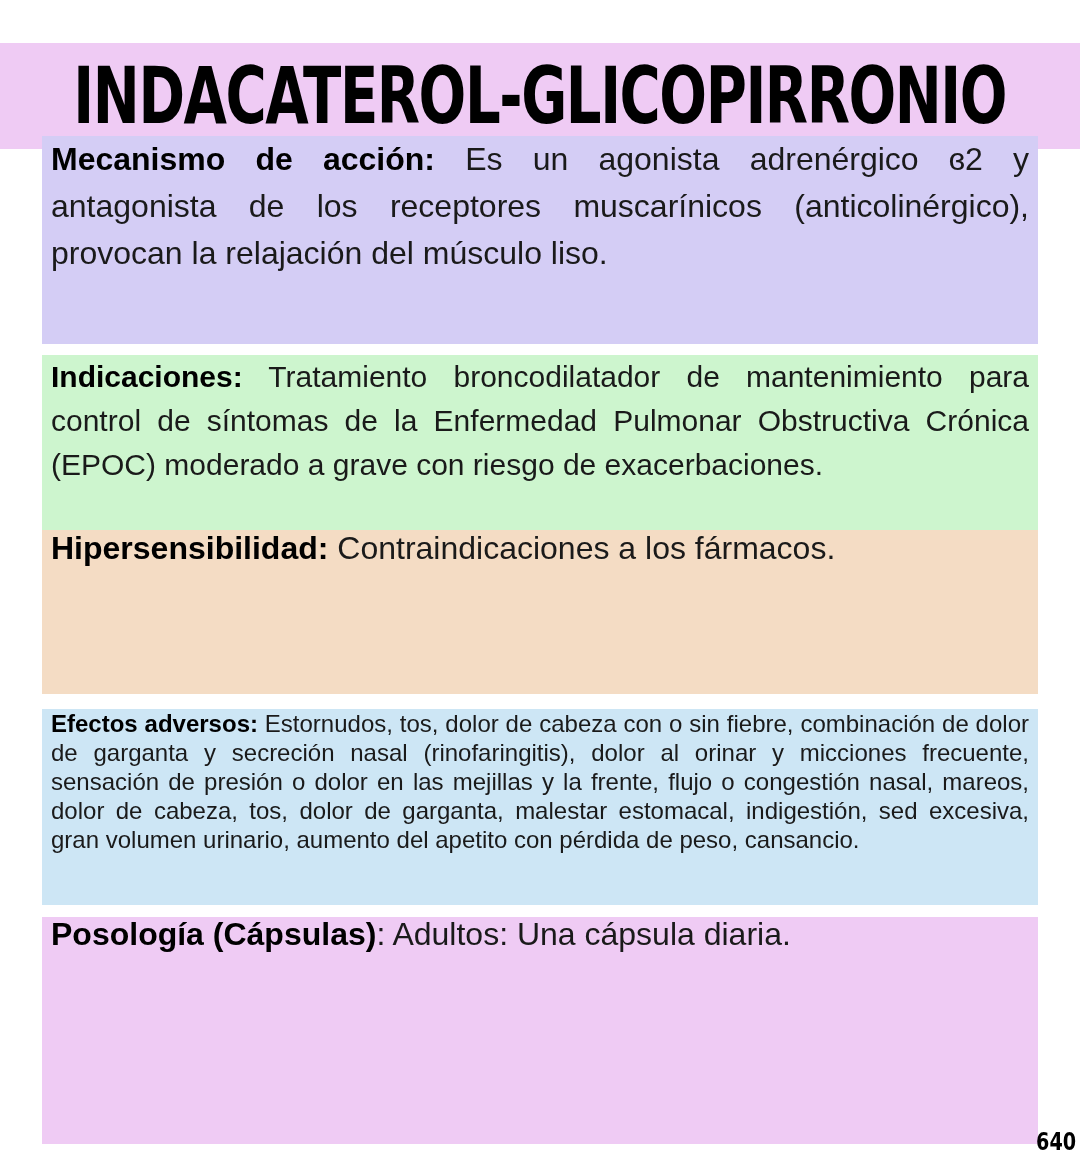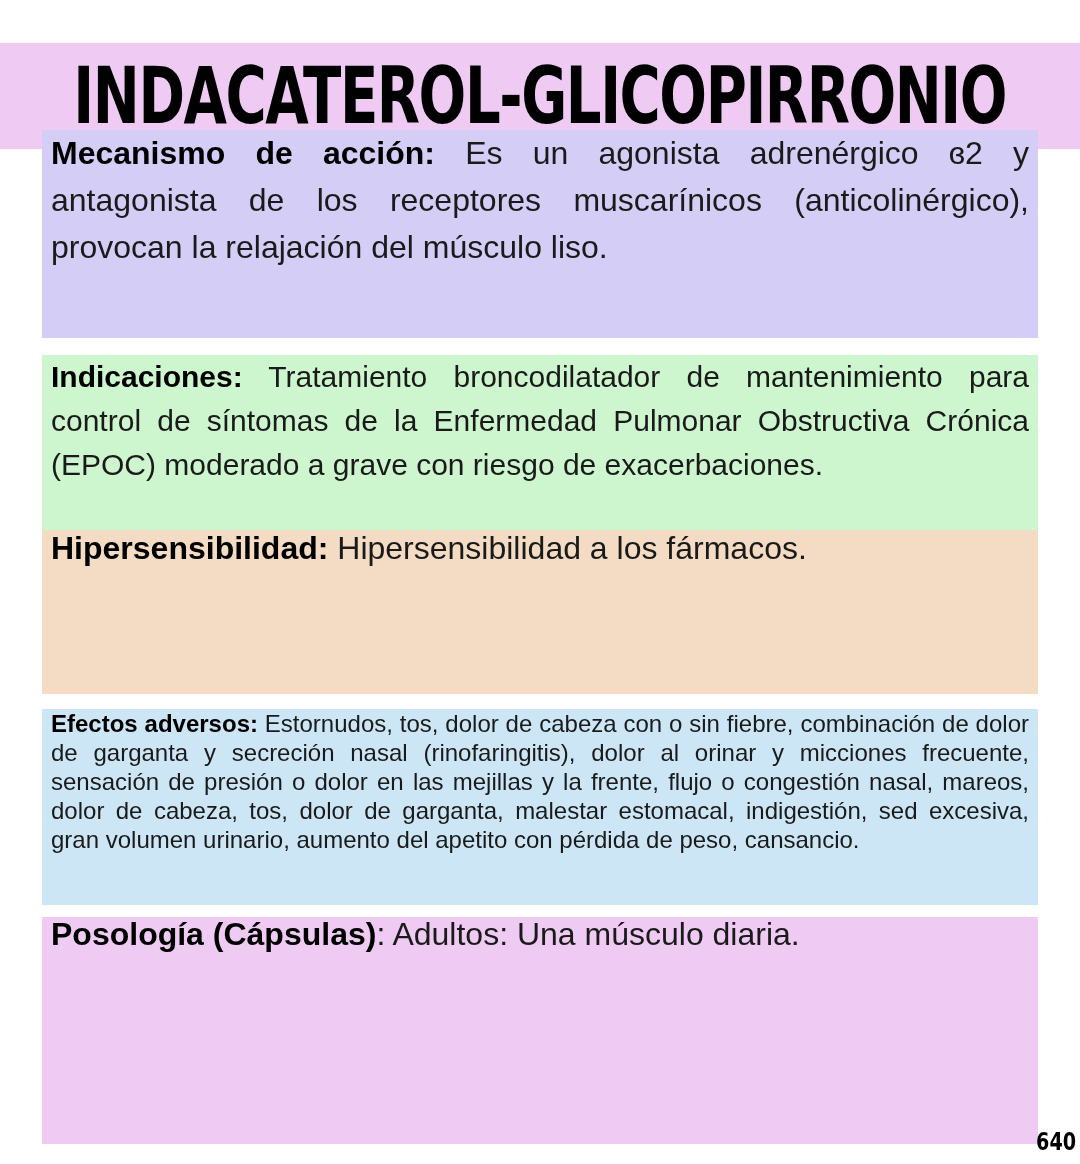--- a/index.html
+++ b/index.html
@@ -5,21 +5,21 @@
   html, body { margin:0; padding:0; }
   body { width:1080px; height:1164px; background:#ffffff; position:relative; overflow:hidden;
          font-family:"Liberation Sans", sans-serif; color:#1a1a1a; }
   .title-bar { position:absolute; left:0; top:0; width:1080px; height:106px; background:#efcbf4;
                display:flex; align-items:center; justify-content:center;margin-top:43px; }
   .title { font-family:"DejaVu Sans", sans-serif; font-weight:bold; font-size:78px; letter-spacing:-2px;
            transform:scaleX(0.72); color:#000; white-space:nowrap; }
   .box { position:absolute; left:42px; width:996px; box-sizing:border-box; padding:0 9px; }
   .box p { margin:0; text-align:justify; }
   .box b { color:#000; }
-  .mech { top:130px; height:208px; background:#d4cdf5; font-size:32px; line-height:47px; }
+  .mech { top:136px; height:208px; background:#d4cdf5; font-size:32px; line-height:47px; }
   .ind { top:355px; height:183px; background:#cdf5ce; font-size:30px; line-height:44px; padding-top:0; }
   .contra { top:530px; height:164px; background:#f4dcc4; font-size:32px; line-height:36px; }
   .adv { top:709px; height:196px; background:#cde6f5; font-size:24px; line-height:29px; overflow:visible; }
   .pos { top:917px; height:227px; background:#efcbf4; font-size:32px; line-height:34px; }
   .page-num { position:absolute; right:4px; top:1128px; font-family:"DejaVu Sans", sans-serif; font-weight:bold;
               font-size:24px; transform:scaleX(0.8); transform-origin:right; color:#000; }
 </style>
 </head>
 <body>
 
@@ -29,24 +29,24 @@
 
 <div class="box mech">
   <p><b>Mecanismo de acción:</b><span> Es un agonista adrenérgico ɞ2 y antagonista de los receptores muscarínicos (anticolinérgico), provocan la relajación del músculo liso.</span></p>
 </div>
 
 <div class="box ind">
   <p><b>Indicaciones:</b><span>  Tratamiento broncodilatador de mantenimiento para control de síntomas de la Enfermedad Pulmonar Obstructiva Crónica (EPOC) moderado a grave con riesgo de exacerbaciones.</span></p>
 </div>
 
 <div class="box contra">
-  <p><b>Hipersensibilidad:</b><span> Hipersensibilidad a los fármacos.</span></p>
+  <p><b>Hipersensibilidad:</b><span> Contraindicaciones a los fármacos.</span></p>
 </div>
 
 <div class="box adv">
   <p><b>Efectos adversos:</b><span> Estornudos, tos, dolor de cabeza con o sin fiebre, combinación de dolor de garganta y secreción nasal (rinofaringitis), dolor al orinar y micciones frecuente, sensación de presión o dolor en las mejillas y la frente, flujo o congestión nasal, mareos, dolor de cabeza, tos, dolor de garganta, malestar estomacal, indigestión, sed excesiva, gran volumen urinario, aumento del apetito con pérdida de peso, cansancio.</span></p>
 </div>
 
 <div class="box pos">
-  <p><b>Posología (Cápsulas)</b><span>: Adultos: Una músculo diaria.</span></p>
+  <p><b>Posología (Cápsulas)</b><span>: Adultos: Una cápsula diaria.</span></p>
 </div>
 
 <div class="page-num">640</div>
 
 </body></html>

